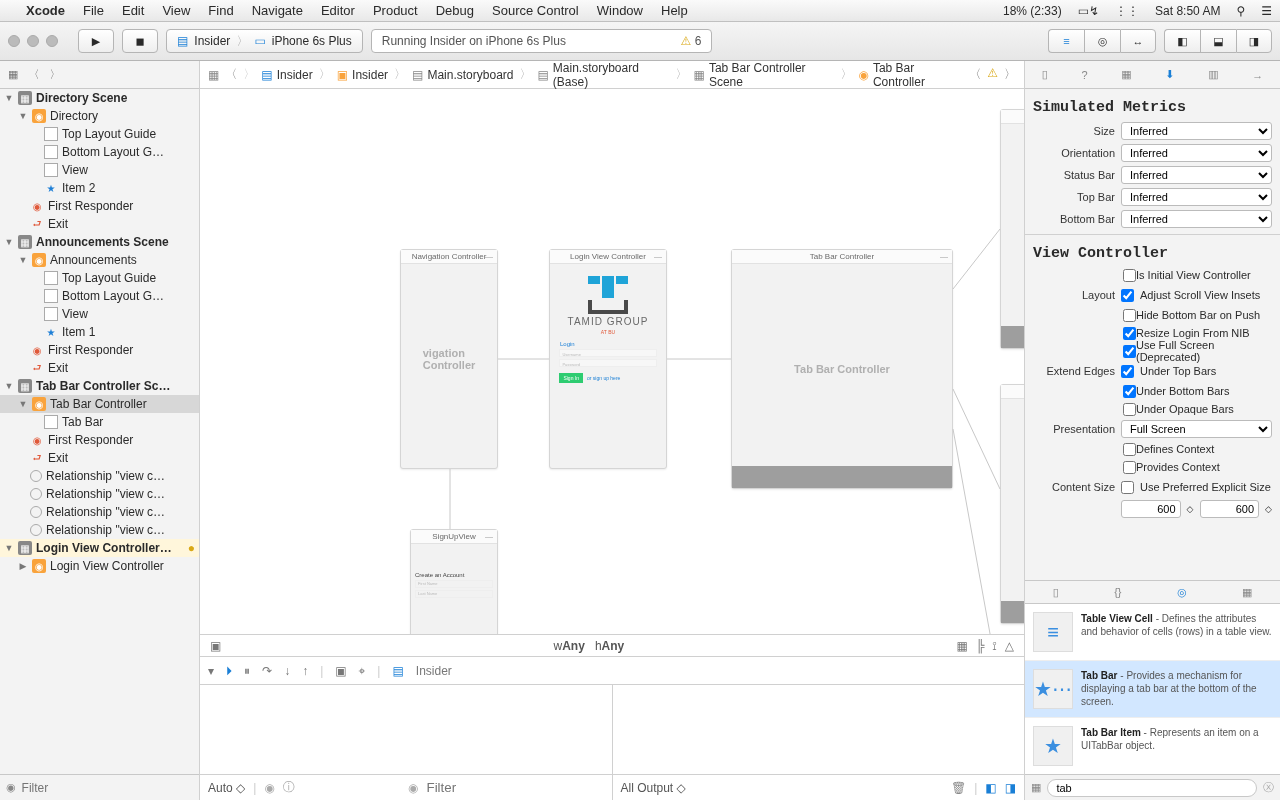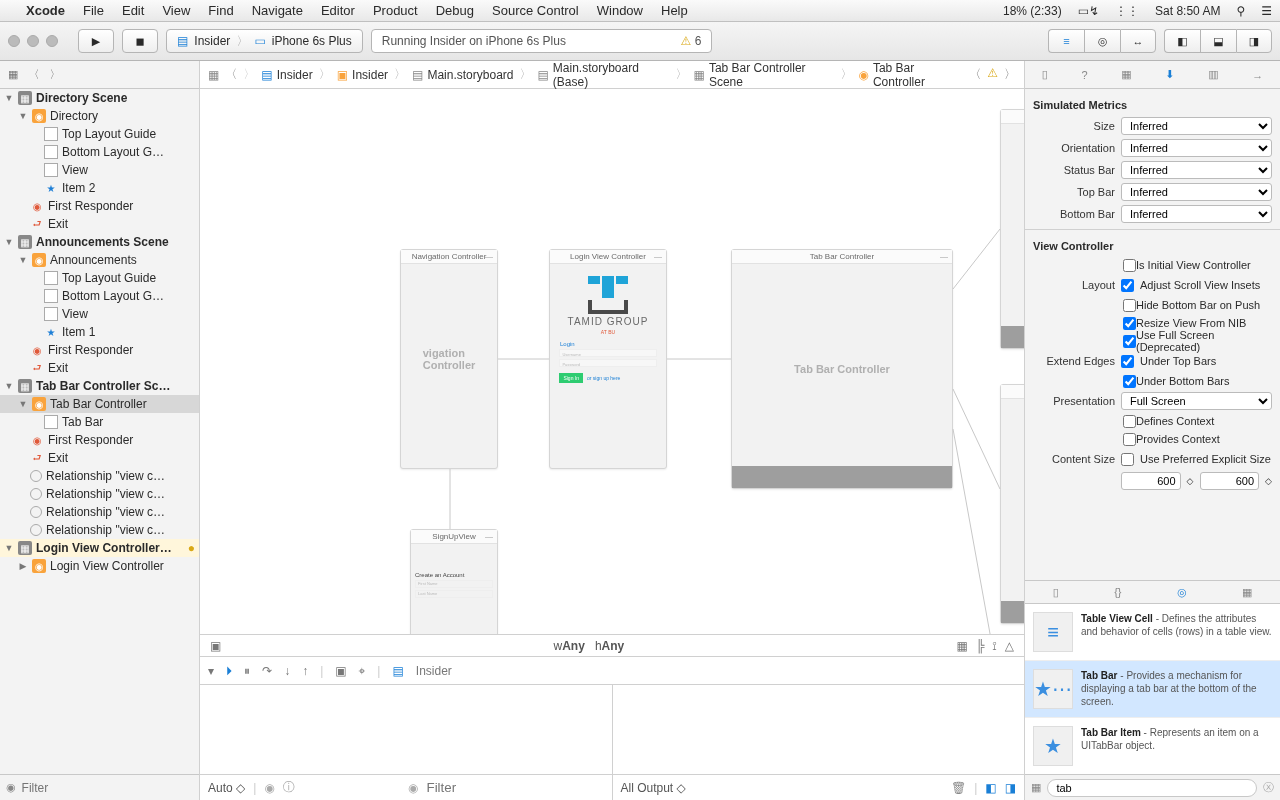--- a/index.html
+++ b/index.html
@@ -73,21 +73,21 @@
 .consolearea .left, .consolearea .right { flex: 1; display: flex; flex-direction: column; }
 .consolearea .left { border-right: 1px solid #d0d0d0; }
 .consolearea .filterrow { margin-top: auto; height: 26px; border-top: 1px solid #d0d0d0; display: flex; align-items: center; padding: 0 8px; gap: 8px; font-size: 12px; color: #555; }
 .consolearea input { flex: 1; border: none; background: transparent; outline: none; }
 
 .inspectorcol { width: 256px; border-left: 1px solid #d0d0d0; background: #f3f3f3; display: flex; flex-direction: column; font-size: 11px; }
 .insptabs { height: 28px; border-bottom: 1px solid #c8c8c8; display: flex; justify-content: space-around; align-items: center; color: #888; }
 .insptabs .sel { color: #1a7fd6; }
 .inspscroll { flex: 1; overflow: auto; }
 .inspsect { padding: 4px 8px; }
-.inspsect .hdr { font-weight: 600; font-size: 11px; padding: 6px 0 4px; }
+.inspsect .hdr { font-weight: 600; font-size: 15px; padding: 6px 0 4px; font-family: Liberation Mono, monospace; }
 .insprow { display: flex; align-items: center; height: 22px; gap: 6px; }
 .insprow .lbl { width: 82px; text-align: right; color: #333; font-size: 11px; }
 .insprow select, .insprow input[type=text] { flex: 1; height: 18px; font-size: 11px; border: 1px solid #bbb; background: #fff; border-radius: 3px; padding: 0 4px; }
 .inspcheck { display: flex; align-items: center; height: 18px; padding-left: 90px; }
 .inspcheck input { width: 13px; height: 13px; }
 
 .libtabs { height: 24px; border-top: 1px solid #c8c8c8; border-bottom: 1px solid #c8c8c8; display: flex; justify-content: space-around; align-items: center; color: #888; }
 .libtabs .sel { color: #1a7fd6; }
 .liblist { flex: 0 0 170px; overflow: auto; background: #fff; }
 .libitem { display: flex; gap: 8px; padding: 8px; border-bottom: 1px solid #eee; }
@@ -522,34 +522,38 @@
             <span class="lbl">Layout</span>
             <input type="checkbox" checked="" style="">
             <span>Adjust Scroll View Insets</span>
           </div>
         <div class="inspcheck">
             <input type="checkbox" style="">
             <span>Hide Bottom Bar on Push</span>
           </div>
         <div class="inspcheck">
             <input type="checkbox" checked="" style="">
-            <span>Resize View From NIB</span>
+            <span>Resize Login From NIB</span>
           </div>
         <div class="inspcheck">
             <input type="checkbox" checked="" style="">
             <span>Use Full Screen (Deprecated)</span>
           </div>
         <div class="insprow">
             <span class="lbl">Extend Edges</span>
             <input type="checkbox" checked="" style="">
             <span>Under Top Bars</span>
           </div>
         <div class="inspcheck">
             <input type="checkbox" checked="" style="">
             <span>Under Bottom Bars</span>
+          </div>
+        <div class="inspcheck">
+            <input type="checkbox" style="">
+            <span>Under Opaque Bars</span>
           </div>
         <div class="insprow">
             <span class="lbl">Presentation</span>
             <select><option>Full Screen</option></select>
           </div>
         <div class="inspcheck">
             <input type="checkbox" style="">
             <span>Defines Context</span>
           </div>
         <div class="inspcheck">

